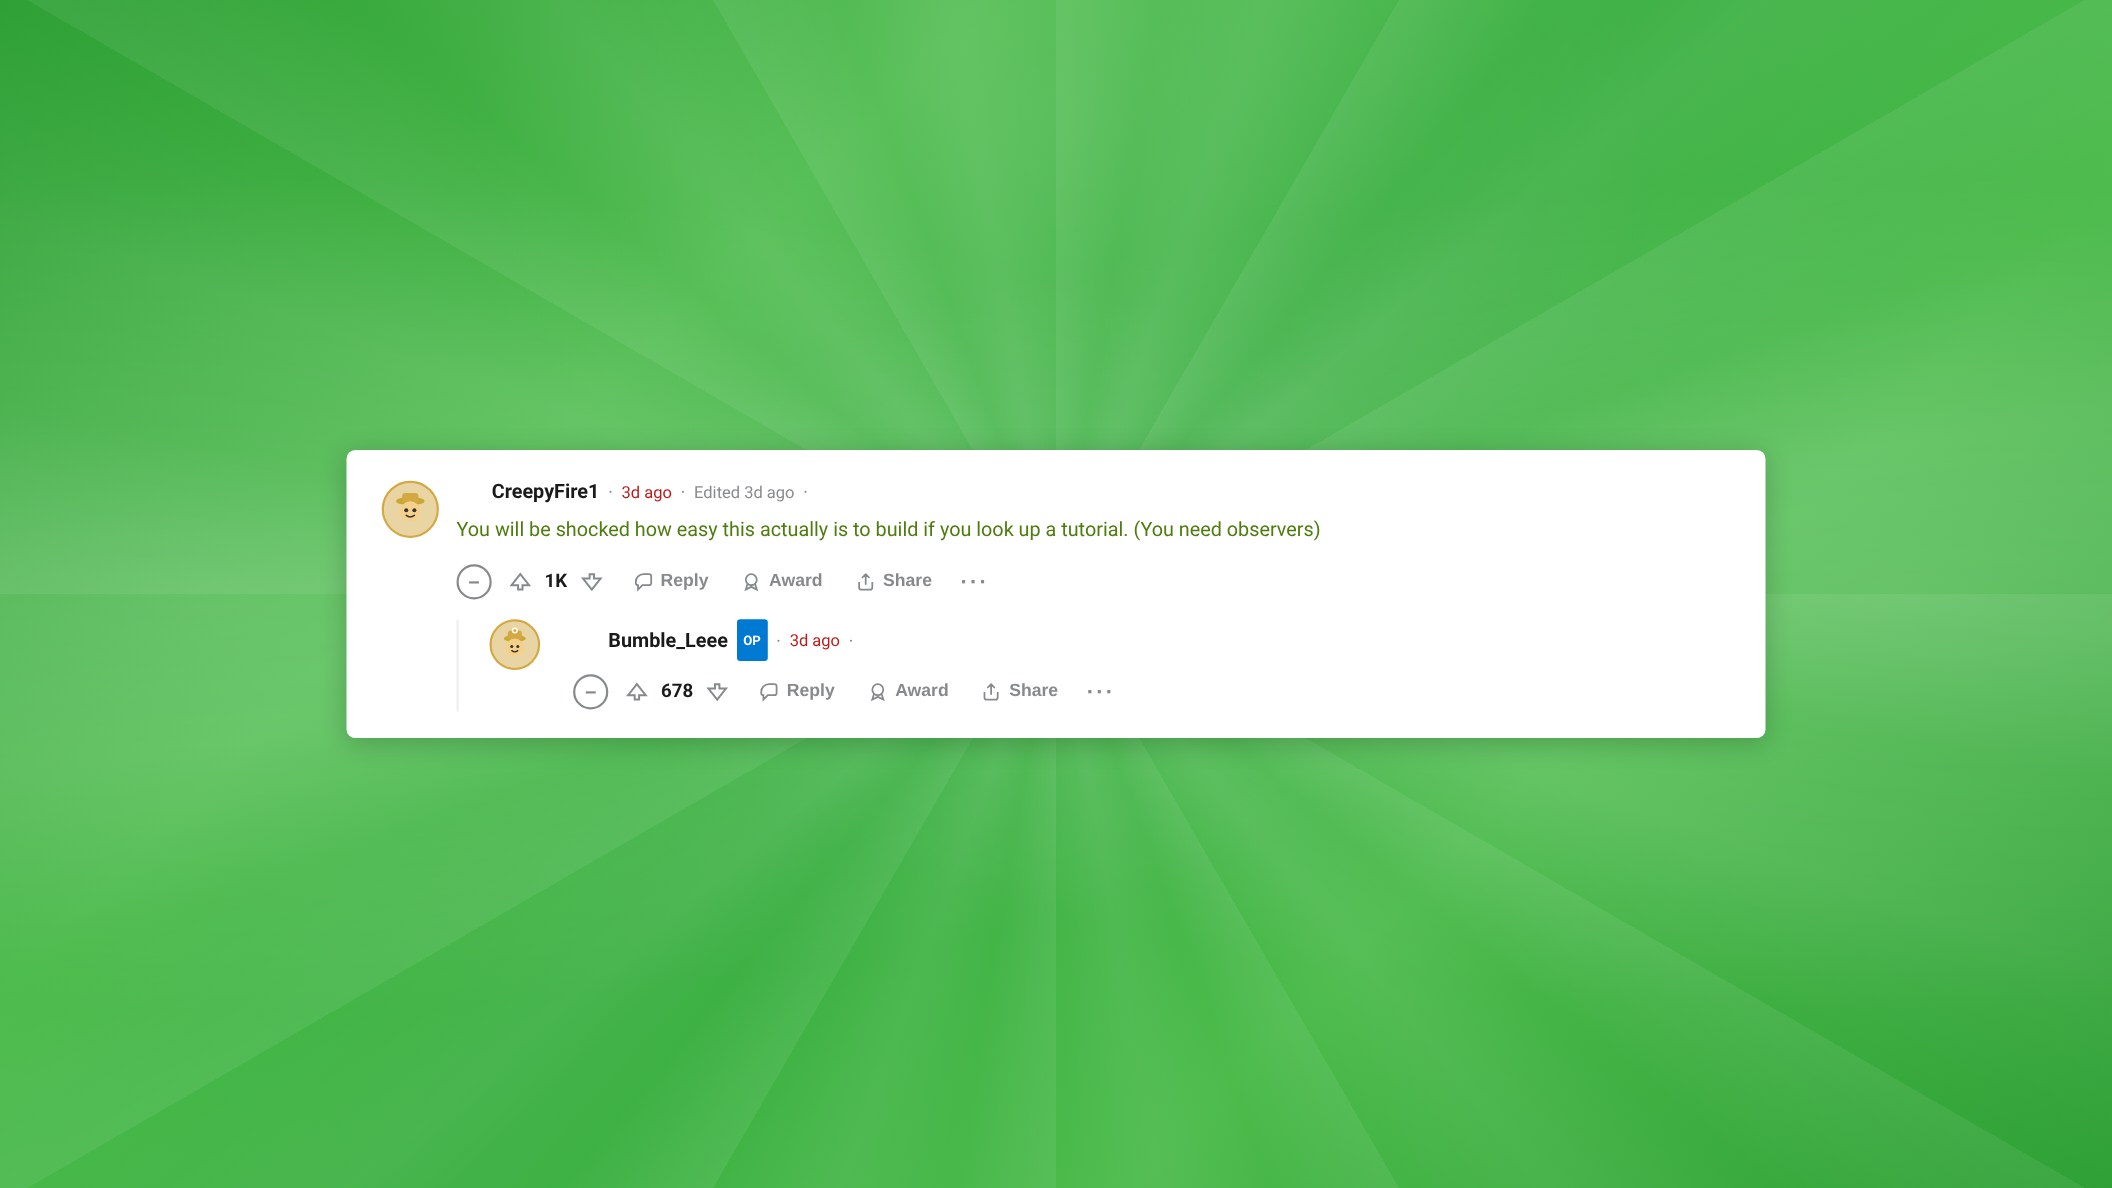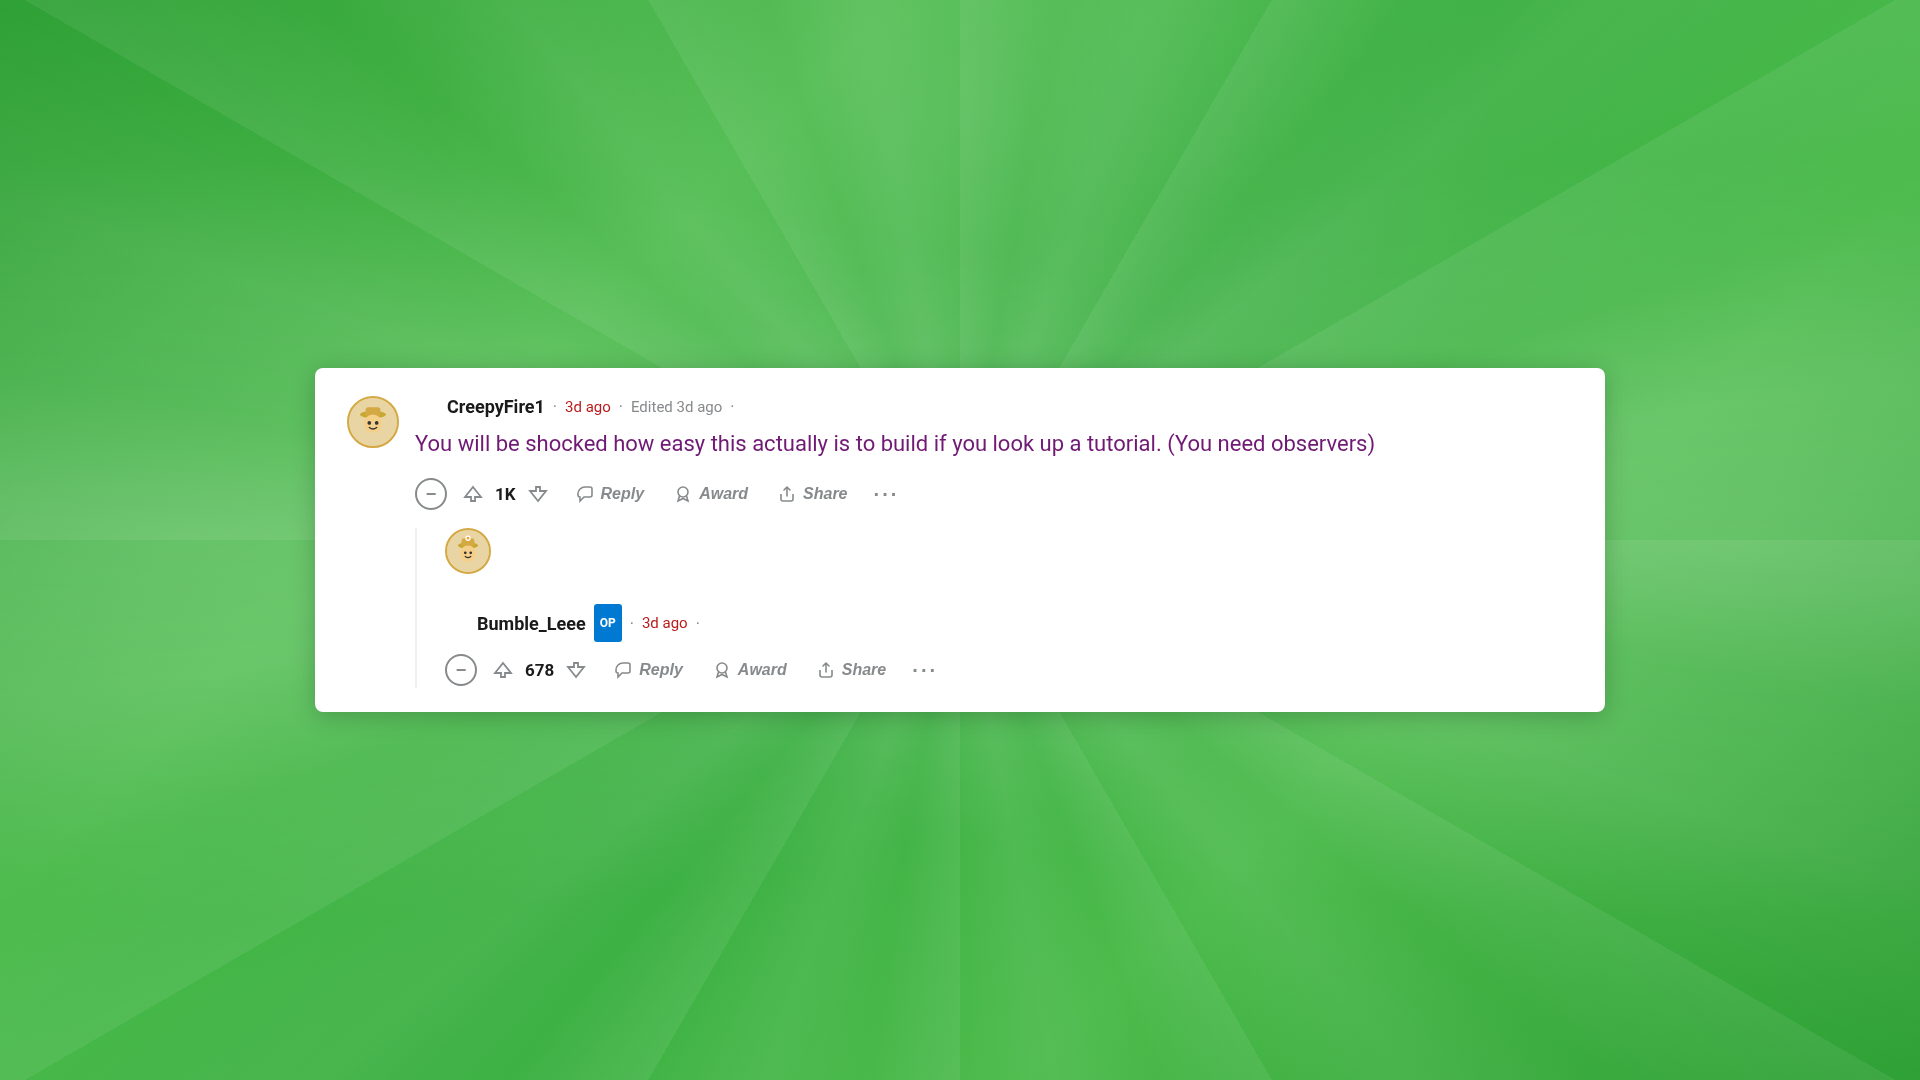--- a/index.html
+++ b/index.html
@@ -120,22 +120,22 @@
       color: #b91c1c;
       font-size: 15px;
     }
 
     .edited-label {
       color: #878a8c;
       font-size: 15px;
     }
 
     .comment-text {
-      font-size: 22px;
-      color: #701a75;
+      font-size: 18px;
+      color: #4d7c0f;
       line-height: 1.5;
       margin-bottom: 16px;
     }
 
     .action-bar {
       display: flex;
       align-items: center;
       gap: 6px;
     }
 
@@ -167,21 +167,20 @@
       gap: 7px;
       padding: 7px 12px;
       border-radius: 20px;
       border: none;
       background: transparent;
       cursor: pointer;
       color: #878a8c;
       font-size: 16px;
       font-weight: 700;
       transition: background 0.15s;
-      font-style: italic;
     }
 
     .vote-count {
       font-size: 17px;
       font-weight: 700;
       color: #1a1a1b;
     }
 
     .icon-btn {
       background: none;
@@ -211,21 +210,20 @@
     .reply-section {
       margin-top: 16px;
       padding-left: 28px;
       border-left: 2px solid #edeff1;
     }
 
     .reply-thread-line {
       display: flex;
       align-items: flex-start;
       gap: 30px;
-      flex-direction: column;
     }
 
   </style>
 </head>
 <body>
 
 <div class="bg"></div>
 
 <div class="card-container">
 

